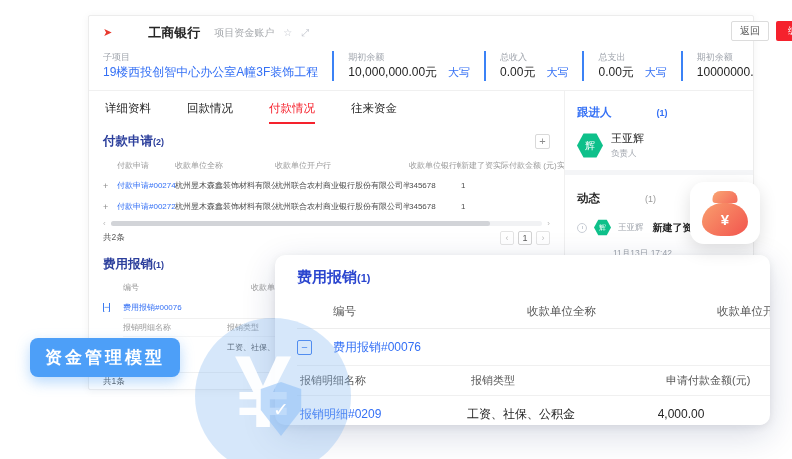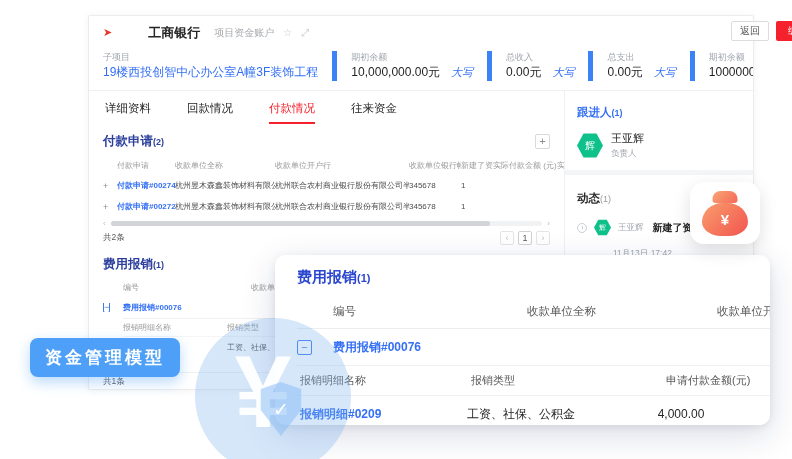--- a/index.html
+++ b/index.html
@@ -17,27 +17,27 @@
   .breadcrumb { font-size:10px; color:#a6a9ad; margin-left:14px; }
   .ic-star,.ic-expand { color:#c0c4cc; font-size:10px; margin-left:9px; }
 
   .top-buttons { position:absolute; top:21px; left:731px; display:flex; gap:7px; z-index:7; }
   .btn-back { height:20px; padding:0 8px; border:1px solid #dcdcdc; border-radius:2px;
     background:#fff; font-size:10px; color:#595959; line-height:18px; white-space:nowrap; }
   .btn-edit { height:20px; width:44px; padding:0 9px; background:#f5222d; border:none;
     border-radius:2px; color:#fff; font-size:10px; line-height:20px; white-space:nowrap; }
 
   .stats { display:flex; padding:2px 14px 9px; border-bottom:1px solid #f0f0f0; }
-  .stat { padding:0 14px; border-left:5px solid #3b82f6; }
+  .stat { padding:0 14px; border-left:2px solid #3b82f6; }
   .stat:first-child { padding-left:0; border-left:none; }
   .stat-label { font-size:9px; color:#a0a5ad; margin-bottom:0; }
   .stat-line { display:flex; align-items:baseline; white-space:nowrap; }
   .stat-value { font-size:12px; color:#1f1f1f; }
   .stat-value.blue { color:#3470f5; }
-  .stat-action { font-size:11px; color:#3470f5; margin-left:11px;font-style:italic; }
+  .stat-action { font-size:11px; color:#3470f5; margin-left:11px; }
 
   .card-body { display:flex; height:296px; }
   .content { width:476px; padding:0 14px; border-right:1px solid #f0f0f0; position:relative; overflow:hidden; }
   .sidebar { flex:1; padding:8px 12px 0; }
 
   .tabs { display:flex; gap:36px; padding:10px 2px 0; }
   .tab { font-size:11.5px; color:#262626; position:relative; padding-bottom:8px; cursor:default; }
   .tab.active { color:#f5222d; }
   .tab.active::after { content:""; position:absolute; left:0; right:0; bottom:0; height:2px; background:#f5222d; }
 
@@ -48,21 +48,21 @@
     color:#8c8c8c; font-size:11px; line-height:13px; text-align:center; background:#fff; }
 
   .pt-head,.pt-row { display:flex; align-items:center; height:21px; font-size:8px;
     white-space:nowrap; width:510px; }
   .pt-head { color:#9b9b9b; height:20px; }
   .pt-row { color:#4d4d4d; }
   .pc { flex:none; overflow:hidden; padding-right:6px; }
   .pc.ce { width:14px; color:#8c8c8c; font-size:9px; }
   .pc.c1 { width:58px; } .pc.c2 { width:100px; } .pc.c3 { width:134px; }
   .pc.c4 { width:52px; } .pc.c5 { width:32px; } .pc.c6 { width:64px; } .pc.c7 { width:48px; }
-  .link { color:#3470f5;font-weight:bold; }
+  .link { color:#3470f5; }
 
   .hscroll { display:flex; align-items:center; height:9px; margin-top:2px; }
   .hs-arrow { font-size:8px; color:#b8b8b8; width:8px; line-height:9px; }
   .hs-track { flex:1; height:5px; background:#f1f2f4; border-radius:3px; position:relative; }
   .hs-thumb { position:absolute; left:0; top:0; height:5px; width:88%; background:#d2d4d8; border-radius:3px; }
 
   .totals { display:flex; align-items:center; font-size:8.5px; color:#595959; height:19px; }
   .pagination { margin-left:auto; display:flex; gap:4px; }
   .pg { width:14px; height:14px; border:1px solid #e4e4e4; border-radius:2px; font-size:9px;
     line-height:12px; text-align:center; color:#c0c0c0; background:#fff; }
@@ -79,21 +79,21 @@
 
   .nested { margin-left:20px; border-top:1px solid #f0f0f0; border-bottom:1px solid #f0f0f0; }
   .nt-head,.nt-row { display:flex; align-items:center; font-size:8px; white-space:nowrap; }
   .nt-head { height:18px; color:#9b9b9b; border-bottom:1px solid #f5f5f5; }
   .nt-row { height:20px; color:#4d4d4d; }
   .nc { flex:none; } .nc.n1 { width:104px; } .nc.n2 { width:148px; } .nc.n3 { width:84px; }
   .nt-total { font-size:8px; color:#595959; height:15px; line-height:15px; }
   .out-total { font-size:8.5px; color:#595959; height:15px; line-height:15px; margin-top:1px; }
 
   
-  .sb-title-row { display:flex; align-items:baseline; padding-top:6px; }
+  .sb-title-row { display:flex; align-items:baseline; padding-top:6px;gap:45px; }
   .sb-title { font-size:11.5px; font-weight:bold; }
   .sb-title.blue,.sb-count.blue { color:#3470f5; }
   .sb-count { font-size:9px; font-weight:bold; color:#3470f5; }
   .follower { display:flex; align-items:center; gap:8px; margin:11px 0 4px; }
   .hex { width:26px; height:26px; background:#0ec08a; color:#fff; font-size:10px;
     display:flex; align-items:center; justify-content:center;
     clip-path:polygon(25% 4%,75% 4%,100% 50%,75% 96%,25% 96%,0% 50%); }
   .hex.small { width:17px; height:17px; font-size:7px; }
   .f-name { font-size:11px; color:#262626; }
   .f-role { font-size:8.5px; color:#a0a5ad; margin-top:2px; }

